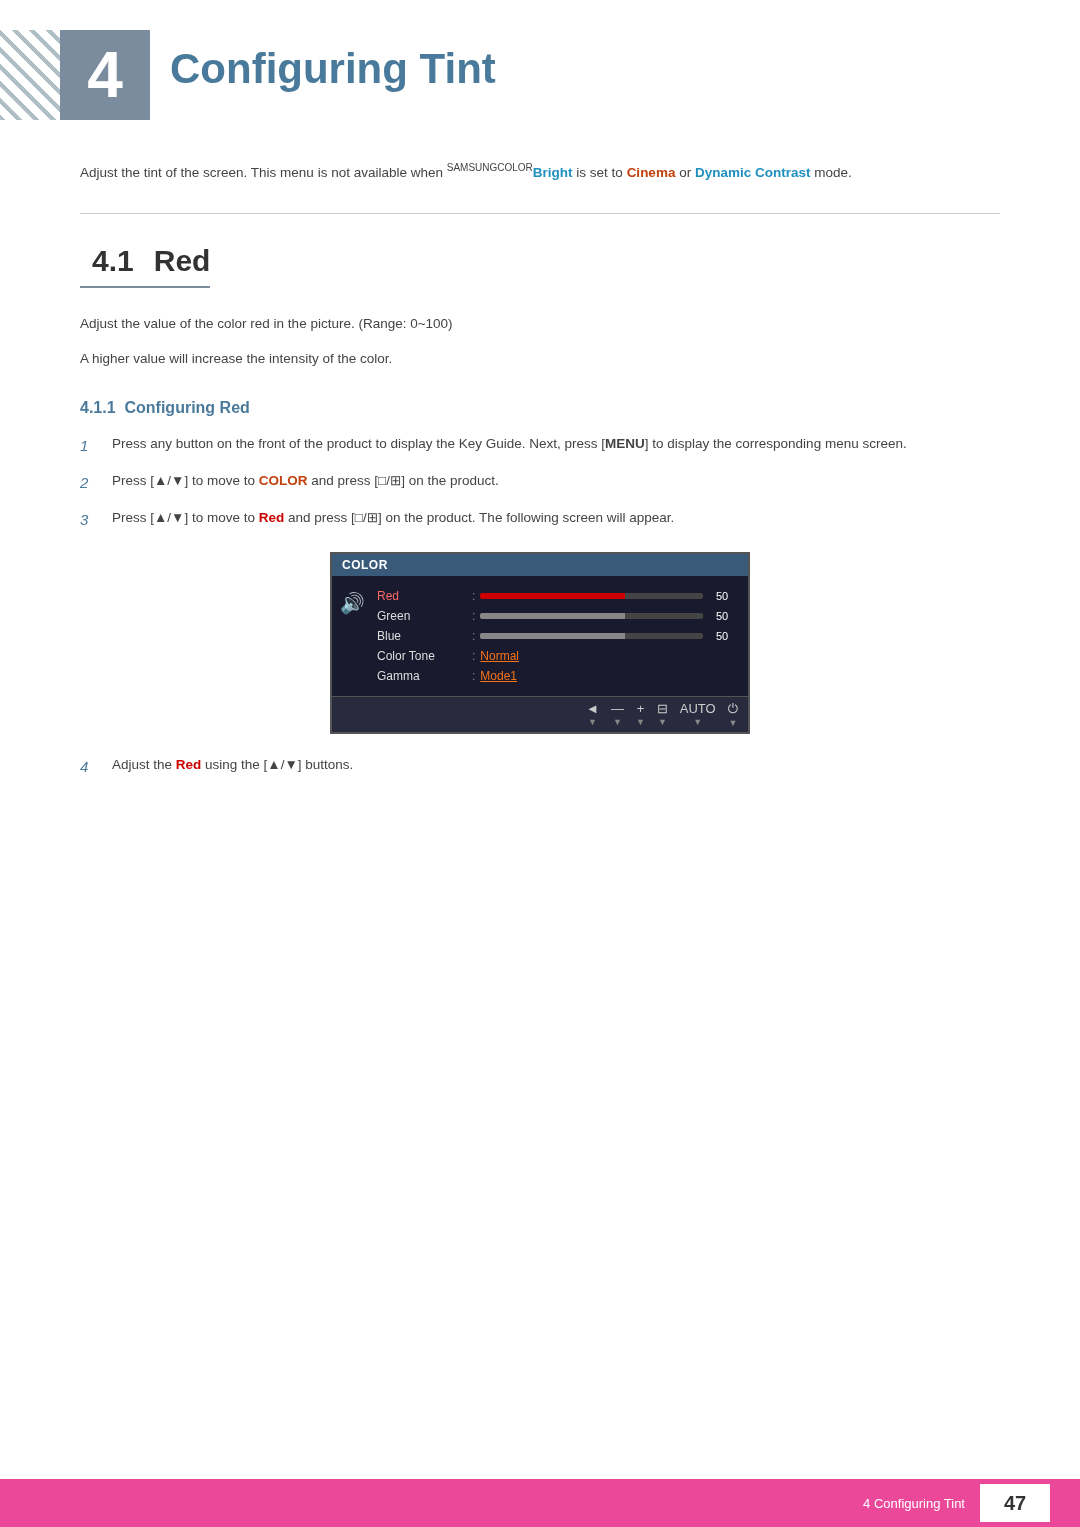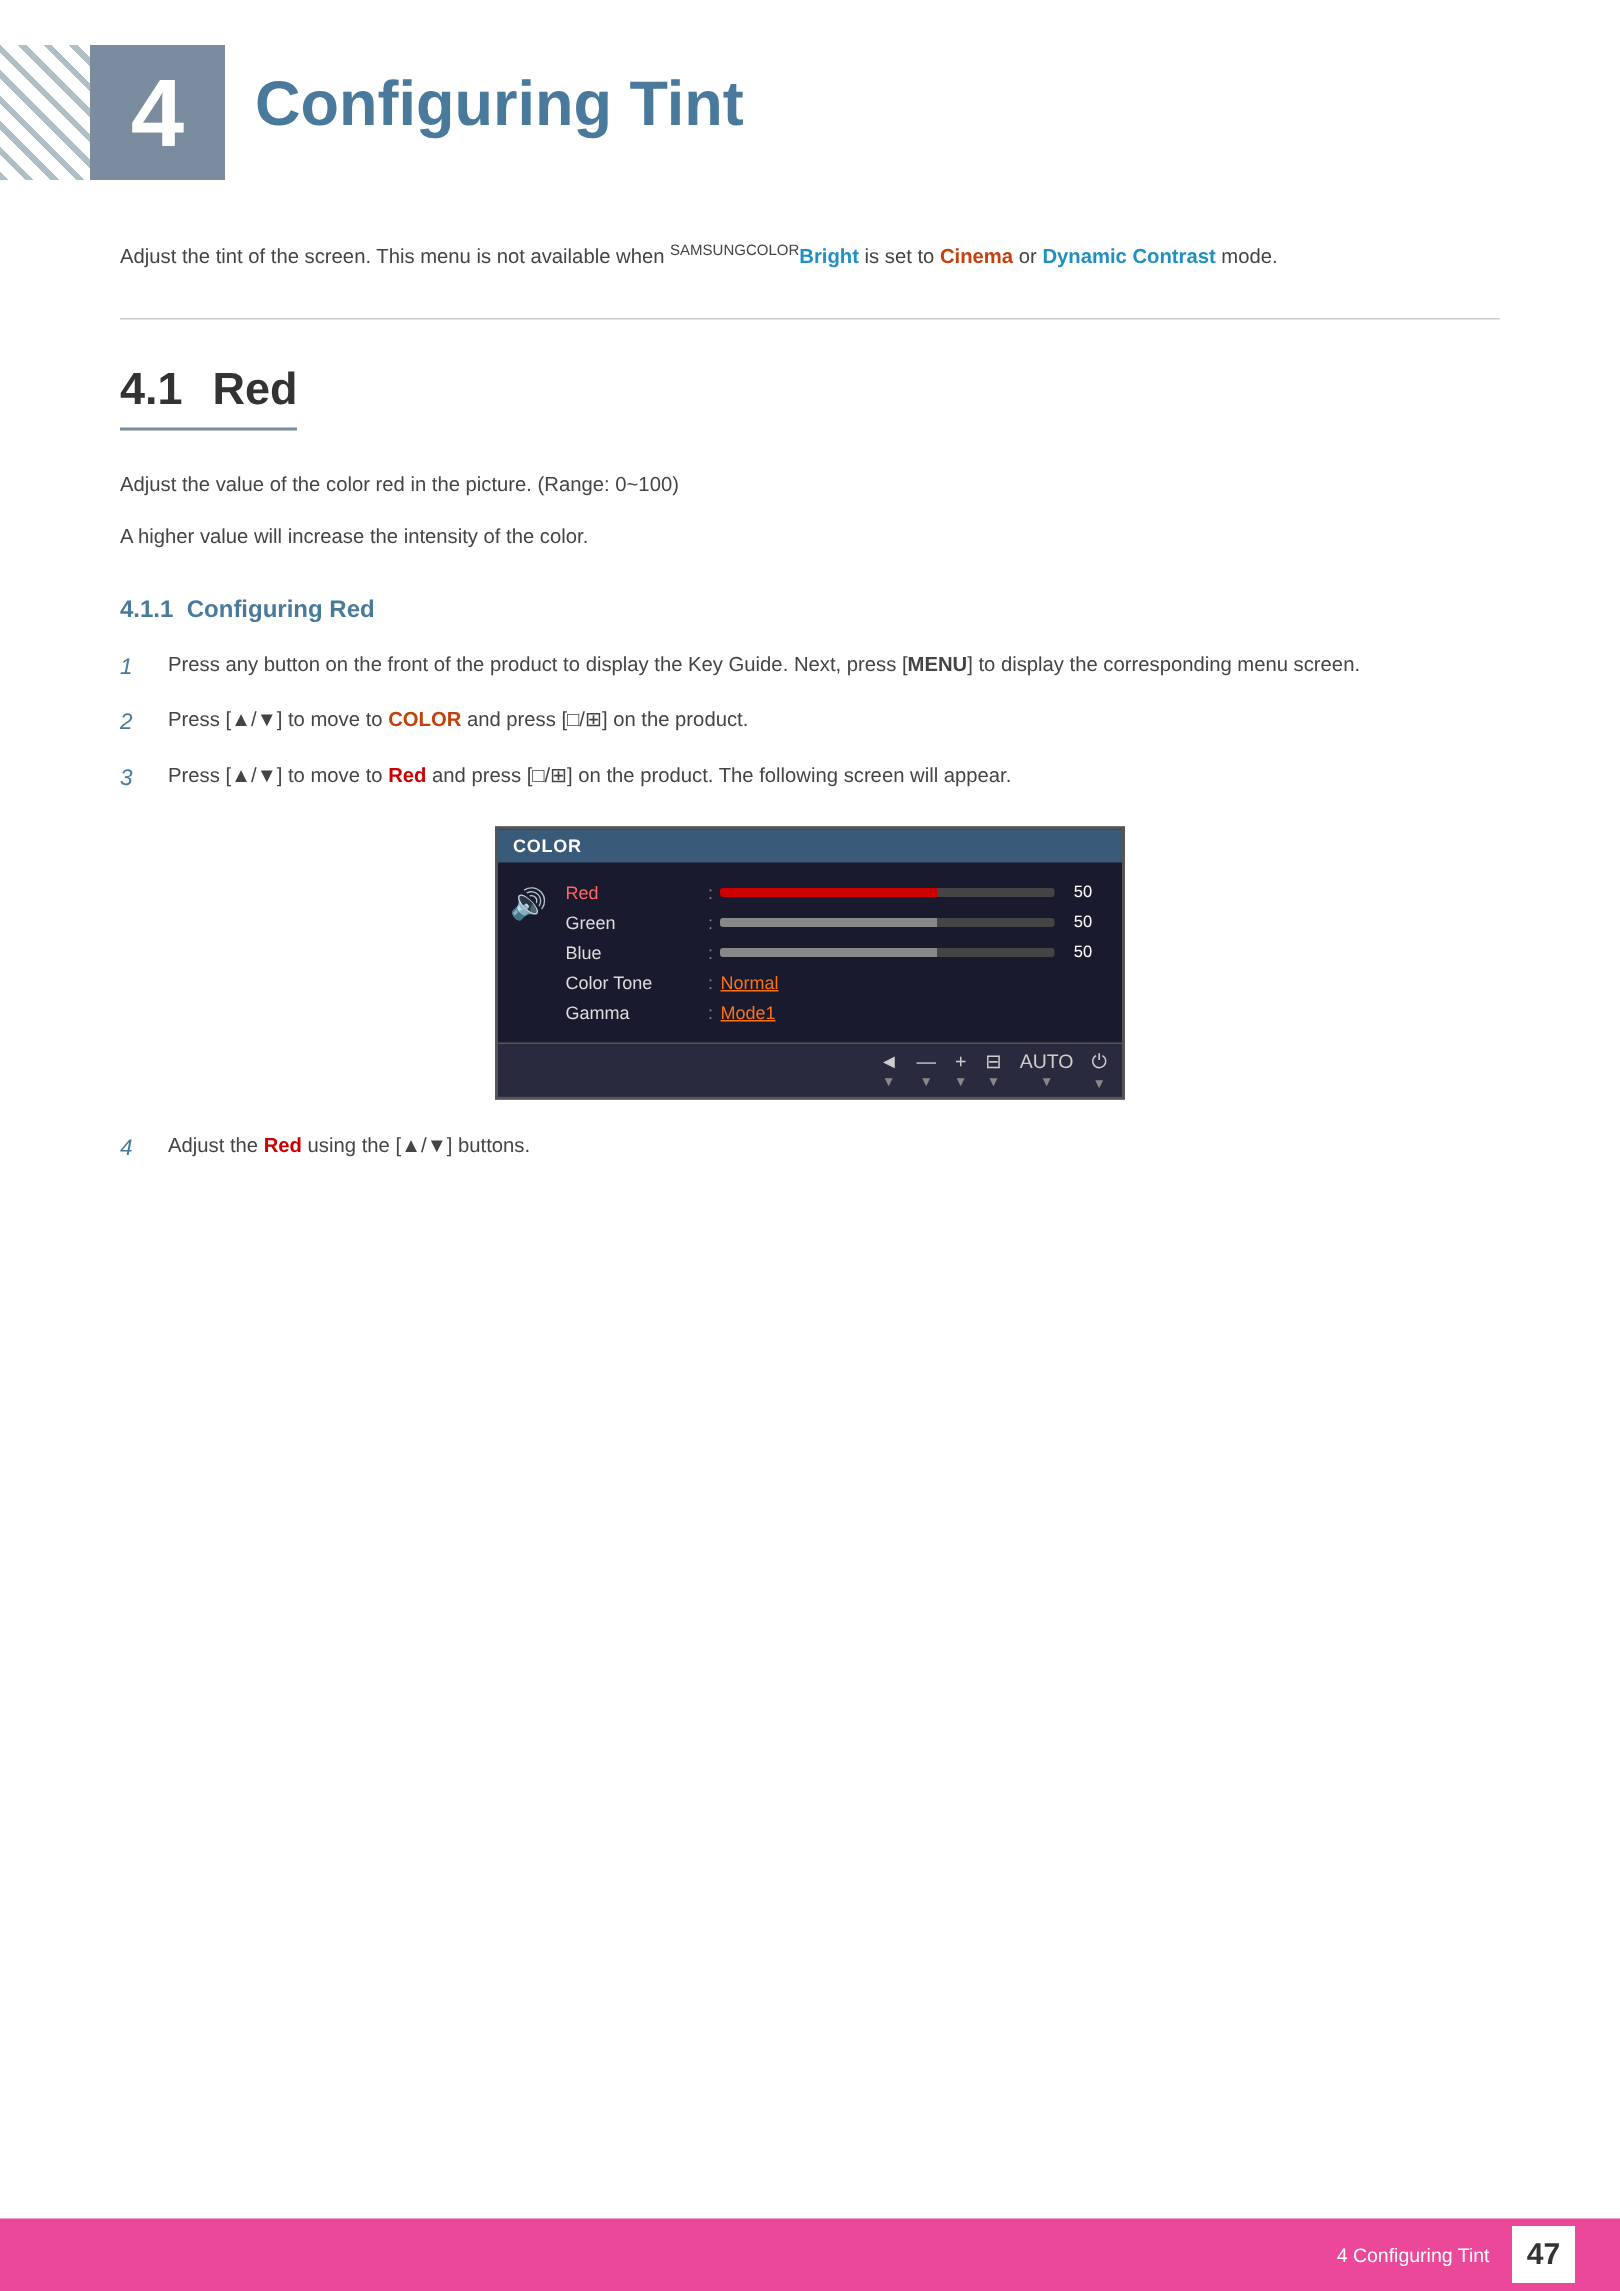--- a/index.html
+++ b/index.html
@@ -86,20 +86,21 @@
       font-weight: bold;
       color: #333;
       margin-bottom: 25px;
       padding-bottom: 8px;
       border-bottom: 2px solid #7a8c9e;
       display: inline-block;
     }
 
     .section-number {
       margin-right: 20px;
+      margin-left: 12px;
     }
 
     .body-text {
       font-size: 13.5px;
       line-height: 1.7;
       color: #444;
       margin-bottom: 12px;
     }
 
     
@@ -278,21 +279,21 @@
       color: #fff;
       font-size: 13px;
       margin-right: 15px;
     }
 
     .page-number-box {
       background: #fff;
       color: #333;
       font-size: 20px;
       font-weight: bold;
-      width: 42px;
+      width: 70px;
       height: 38px;
       display: flex;
       align-items: center;
       justify-content: center;
     }
   </style>
 </head>
 <body>
 
 <div class="chapter-header">

